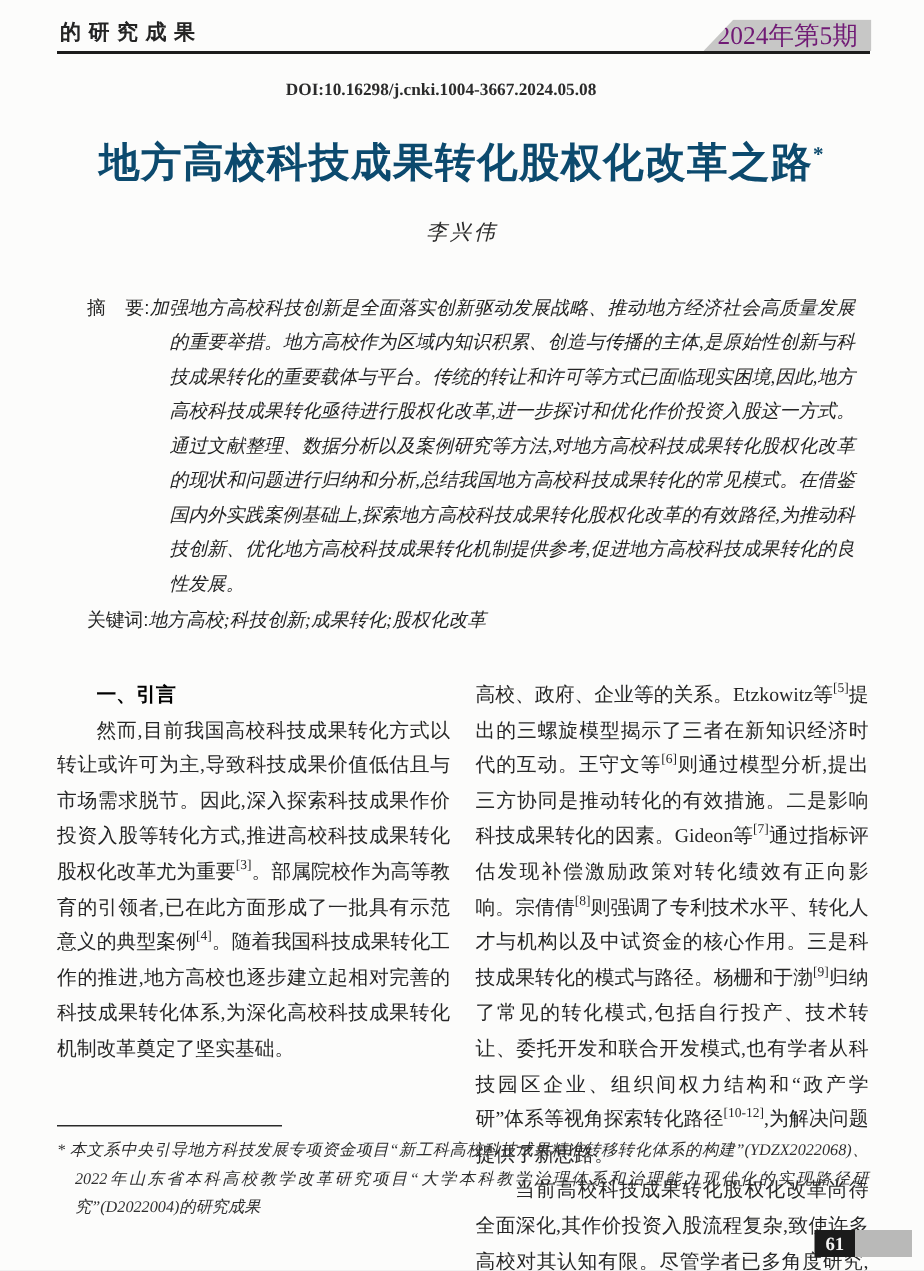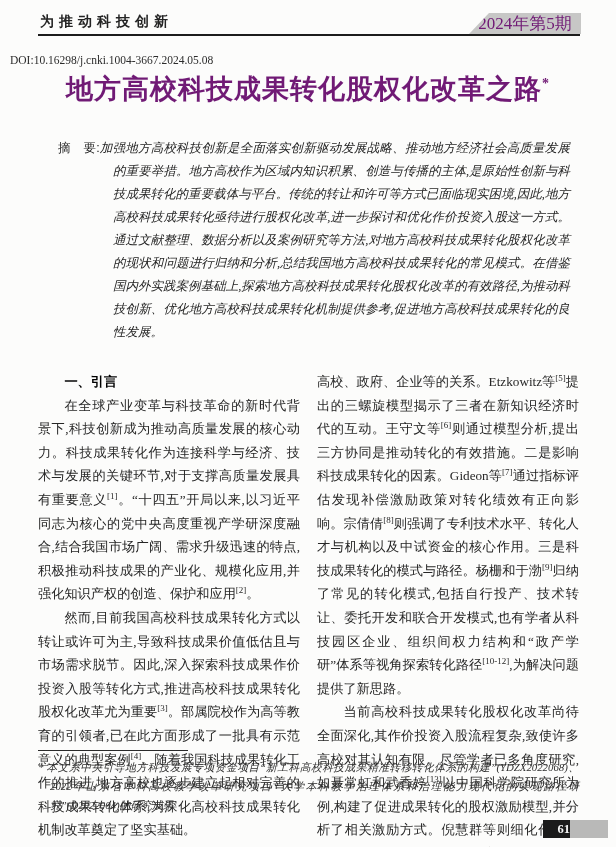--- a/index.html
+++ b/index.html
@@ -35,35 +35,35 @@
     background: #c7c7c6;
     clip-path: polygon(20px 0, 100% 0, 100% 100%, 0 100%);
     text-align: center;
     font-size: 17px;
     line-height: 21px;
     color: #701a75;
   }
   
   .doi-line {
     margin: 18px 38px 0 0;
-    text-align: left;
+    text-align: center;
     font-size: 11.5px;
-    font-weight: normal;
+    font-weight: bold;
     color: #2b2b2b;
     font-family: "Liberation Serif", "DejaVu Serif", serif;
     padding-left: 10px;
   }
   
   .title {
-    margin-top: 5px;
+    margin-top: 24px;
     text-align: center;
     font-size: 27px;
     font-weight: bold;
     letter-spacing: 1px;
-    color: #701a75;
+    color: #0c4a6e;
   }
   .title sup { font-size: 14px; }
   .author {
     margin-top: 20px;
     text-align: center;
     font-size: 14px;
     font-style: italic;
     letter-spacing: 2px;
     color: #2a2a2a;
   }
@@ -139,54 +139,55 @@
     right: 8px; bottom: 9px;
     display: flex;
     height: 18px;
   }
   .page-number-box {
     width: 27px;
     background: #1b1b1b;
     color: #f5f5f5;
     font-size: 12.5px;
     font-weight: bold;
-    text-align: right;
+    text-align: center;
     line-height: 18px;
     font-family: "Liberation Serif", "DejaVu Serif", serif;
   }
   .page-number-tail {
     width: 38px;
     background: #b9b9b8;
   }
 </style>
 </head>
 <body>
 
 <div class="page">
 
   <div class="header">
-    <div class="journal-name">为推动科技创新</div>
+    <div class="journal-name">的研究成果</div>
     <div class="issue-box">2024年第5期</div>
   </div>
 
   <div class="doi-line">DOI:10.16298/j.cnki.1004-3667.2024.05.08</div>
 
   <h1 class="title"><span>地方高校科技成果转化股权化改革之路</span><sup>*</sup></h1>
 
+  <div class="author">李兴伟</div>
 
   <div class="abstract-block">
     <p class="abstract-para"><span class="block-label">摘　要:</span><span>加强地方高校科技创新是全面落实创新驱动发展战略、推动地方经济社会高质量发展的重要举措。地方高校作为区域内知识积累、创造与传播的主体,是原始性创新与科技成果转化的重要载体与平台。传统的转让和许可等方式已面临现实困境,因此,地方高校科技成果转化亟待进行股权化改革,进一步探讨和优化作价投资入股这一方式。通过文献整理、数据分析以及案例研究等方法,对地方高校科技成果转化股权化改革的现状和问题进行归纳和分析,总结我国地方高校科技成果转化的常见模式。在借鉴国内外实践案例基础上,探索地方高校科技成果转化股权化改革的有效路径,为推动科技创新、优化地方高校科技成果转化机制提供参考,促进地方高校科技成果转化的良性发展。</span></p>
   </div>
 
+  <div class="keywords-line"><span class="block-label">关键词:</span><span>地方高校;科技创新;成果转化;股权化改革</span></div>
 
   <div class="body-columns">
 
     <div class="col">
       <p class="section-heading">一、引言</p>
-      <p>在全球产业变革与科技革命的新时代背景下,科技创新成为推动高质量发展的核心动力。科技成果转化作为连接科学与经济、技术与发展的关键环节,对于支撑高质量发展具有重要意义<sup>[1]</sup>。“十四五”开局以来,以习近平同志为核心的党中央高度重视产学研深度融合,结合我国市场广阔、需求升级迅速的特点,积极推动科技成果的产业化、规模化应用,并强化知识产权的创造、保护和应用<sup>[2]</sup>。</p>
       <p>然而,目前我国高校科技成果转化方式以转让或许可为主,导致科技成果价值低估且与市场需求脱节。因此,深入探索科技成果作价投资入股等转化方式,推进高校科技成果转化股权化改革尤为重要<sup>[3]</sup>。部属院校作为高等教育的引领者,已在此方面形成了一批具有示范意义的典型案例<sup>[4]</sup>。随着我国科技成果转化工作的推进,地方高校也逐步建立起相对完善的科技成果转化体系,为深化高校科技成果转化机制改革奠定了坚实基础。</p>
 
     </div>
 
     <div class="col">
       <p class="no-indent">高校、政府、企业等的关系。Etzkowitz等<sup>[5]</sup>提出的三螺旋模型揭示了三者在新知识经济时代的互动。王守文等<sup>[6]</sup>则通过模型分析,提出三方协同是推动转化的有效措施。二是影响科技成果转化的因素。Gideon等<sup>[7]</sup>通过指标评估发现补偿激励政策对转化绩效有正向影响。宗倩倩<sup>[8]</sup>则强调了专利技术水平、转化人才与机构以及中试资金的核心作用。三是科技成果转化的模式与路径。杨栅和于渤<sup>[9]</sup>归纳了常见的转化模式,包括自行投产、技术转让、委托开发和联合开发模式,也有学者从科技园区企业、组织间权力结构和“政产学研”体系等视角探索转化路径<sup>[10-12]</sup>,为解决问题提供了新思路。</p>
       <p>当前高校科技成果转化股权化改革尚待全面深化,其作价投资入股流程复杂,致使许多高校对其认知有限。尽管学者已多角度研究,如聂常虹和武香婷<sup>[13]</sup>以中国科学院研究所为例,构建了促进成果转化的股权激励模型,并分析了相关激励方式。倪慧群等则细化作价投资入股的关键环节,并探讨了高校科研人员的角色。然而,现有研究多集中在部属高校,对地方高校的改革探索的研究相对不足。地方高校扎根地方、服务地方,其科技成果转化具有</p>
     </div>
 
   </div>

